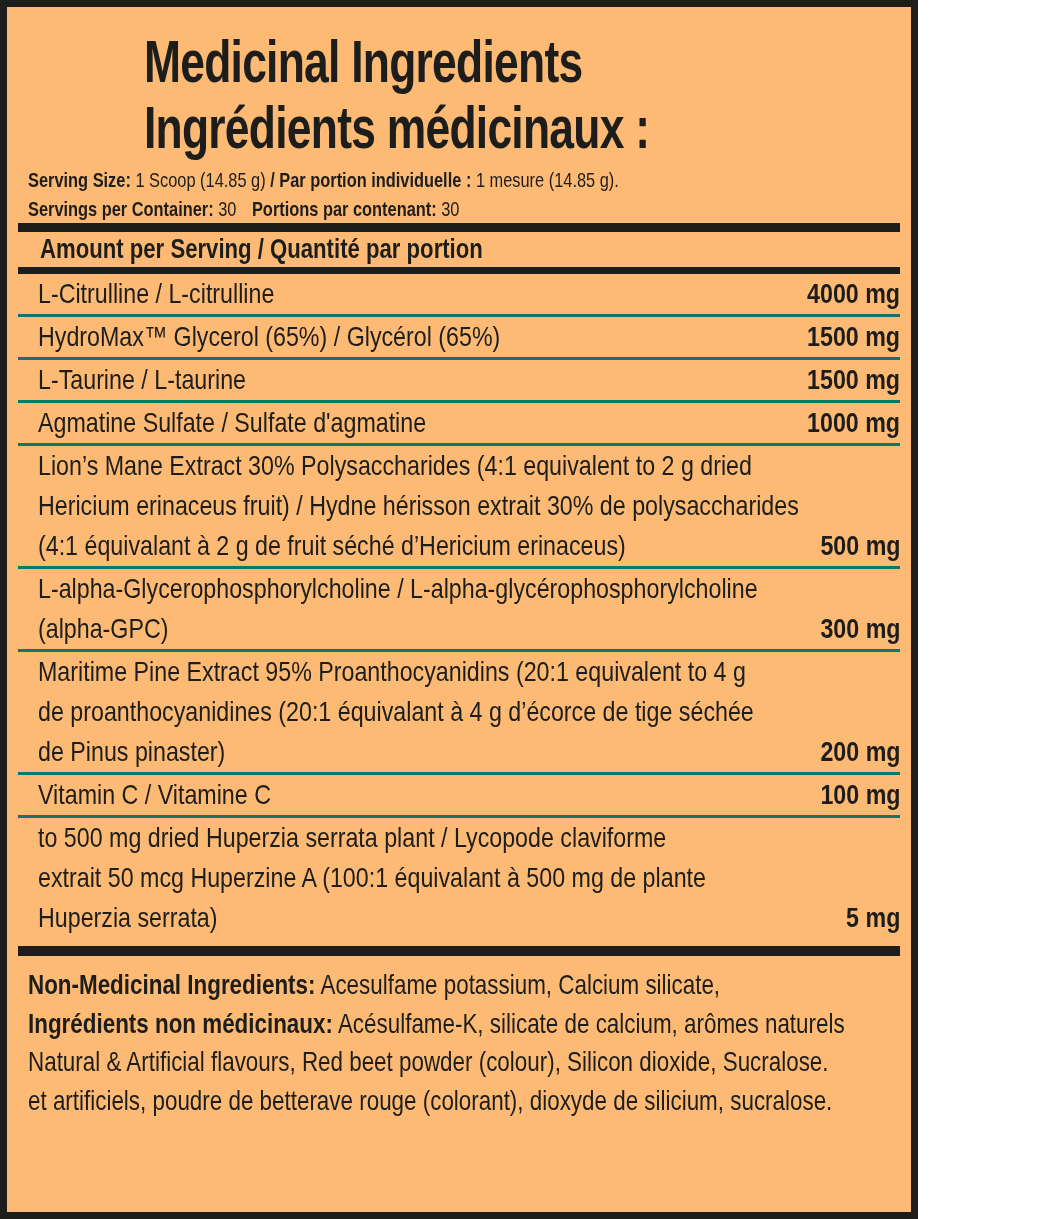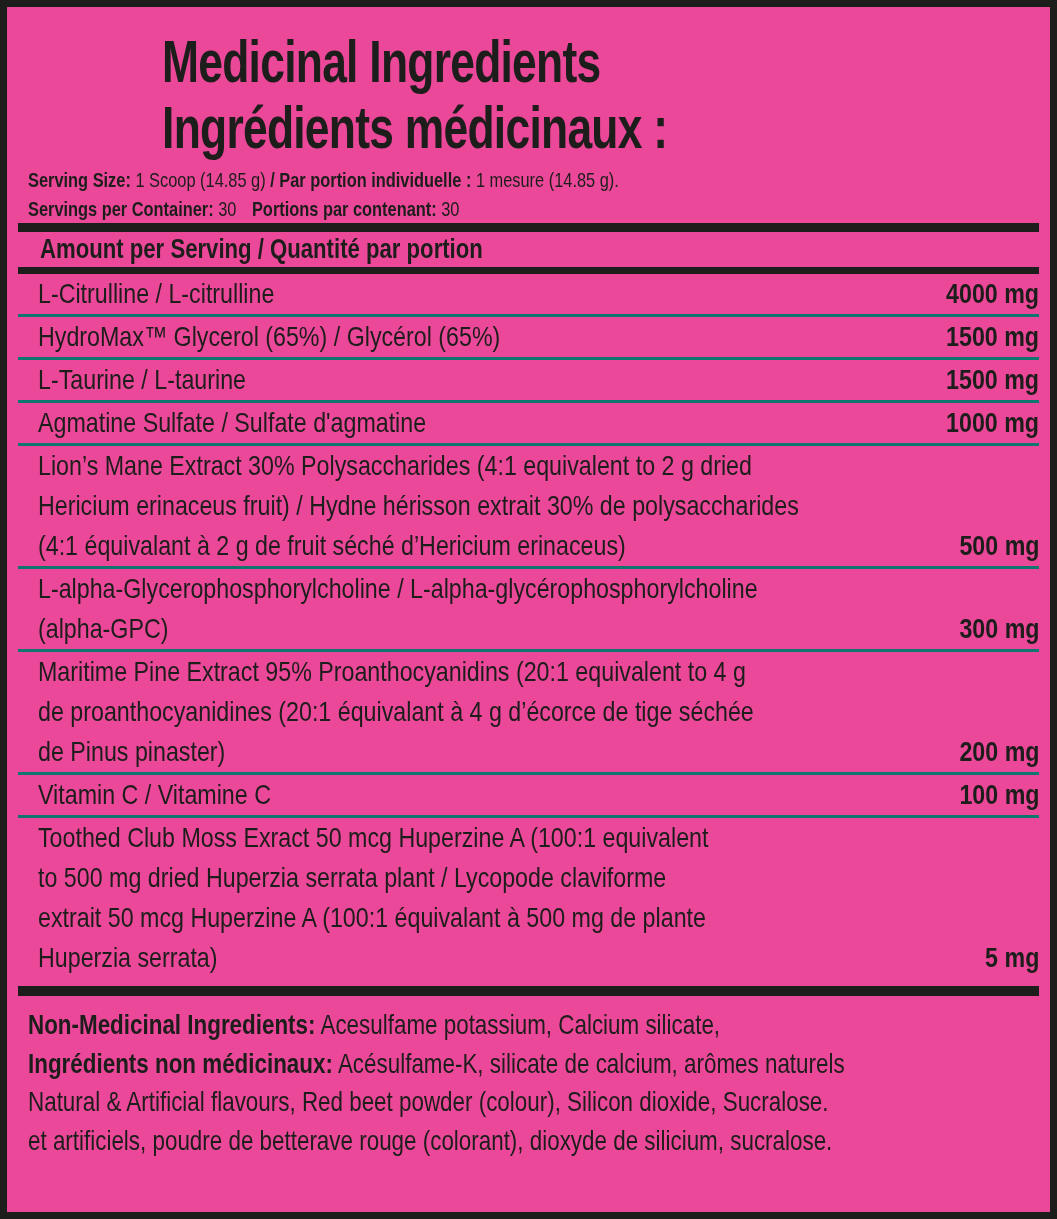--- a/index.html
+++ b/index.html
@@ -1,22 +1,22 @@
 <!DOCTYPE html>
 <html><head>
 <meta charset="utf-8">
 <style>
   html, body { margin: 0; padding: 0; background: #ffffff; }
   .label {
     position: relative;
-    width: 1057px;
+    width: 918px;
     height: 1219px;
     box-sizing: border-box;
     border: 7px solid #1d1d1b;
-    background: #ec4899;
+    background: #fdba74;
     color: #1d1d1b;
     font-family: "Liberation Sans", sans-serif;
     overflow: hidden;
   }
   .content { margin: 0 11px; }
 
   
   .cond {
     display: inline-block;
     transform: scaleX(0.80);
@@ -185,23 +185,20 @@
           </div>
         </div>
         <div class="row">
           <div class="row-line">
             <span class="name">Vitamin C / Vitamine C</span>
             <span class="amount">100 mg</span>
           </div>
         </div>
         <div class="row">
           <div class="row-line">
-            <span class="name">Toothed Club Moss Exract 50 mcg Huperzine A (100:1 equivalent</span>
-          </div>
-          <div class="row-line">
             <span class="name">to 500 mg dried Huperzia serrata plant / Lycopode claviforme</span>
           </div>
           <div class="row-line">
             <span class="name">extrait 50 mcg Huperzine A (100:1 équivalant à 500 mg de plante</span>
           </div>
           <div class="row-line">
             <span class="name">Huperzia serrata)</span>
             <span class="amount">5 mg</span>
           </div>
         </div>

